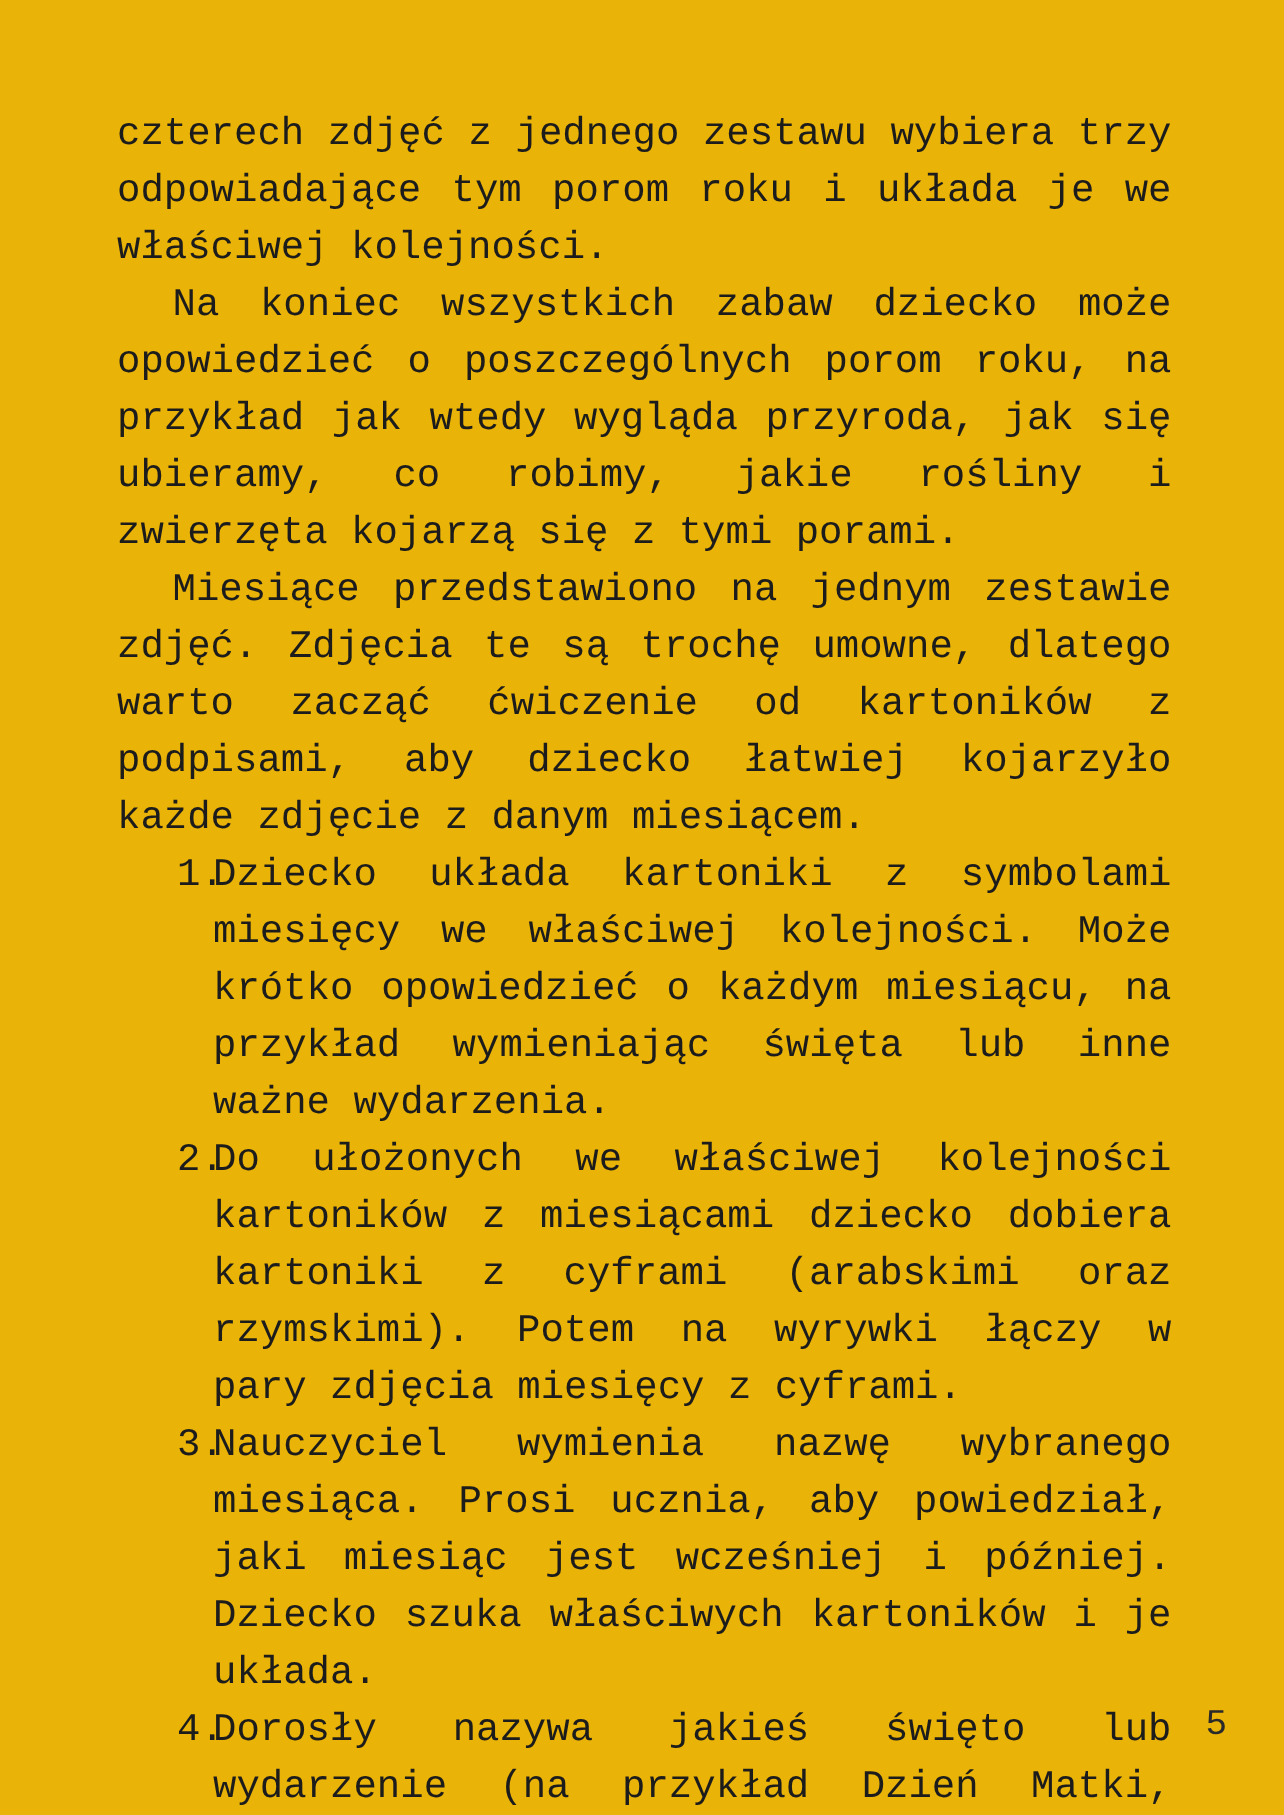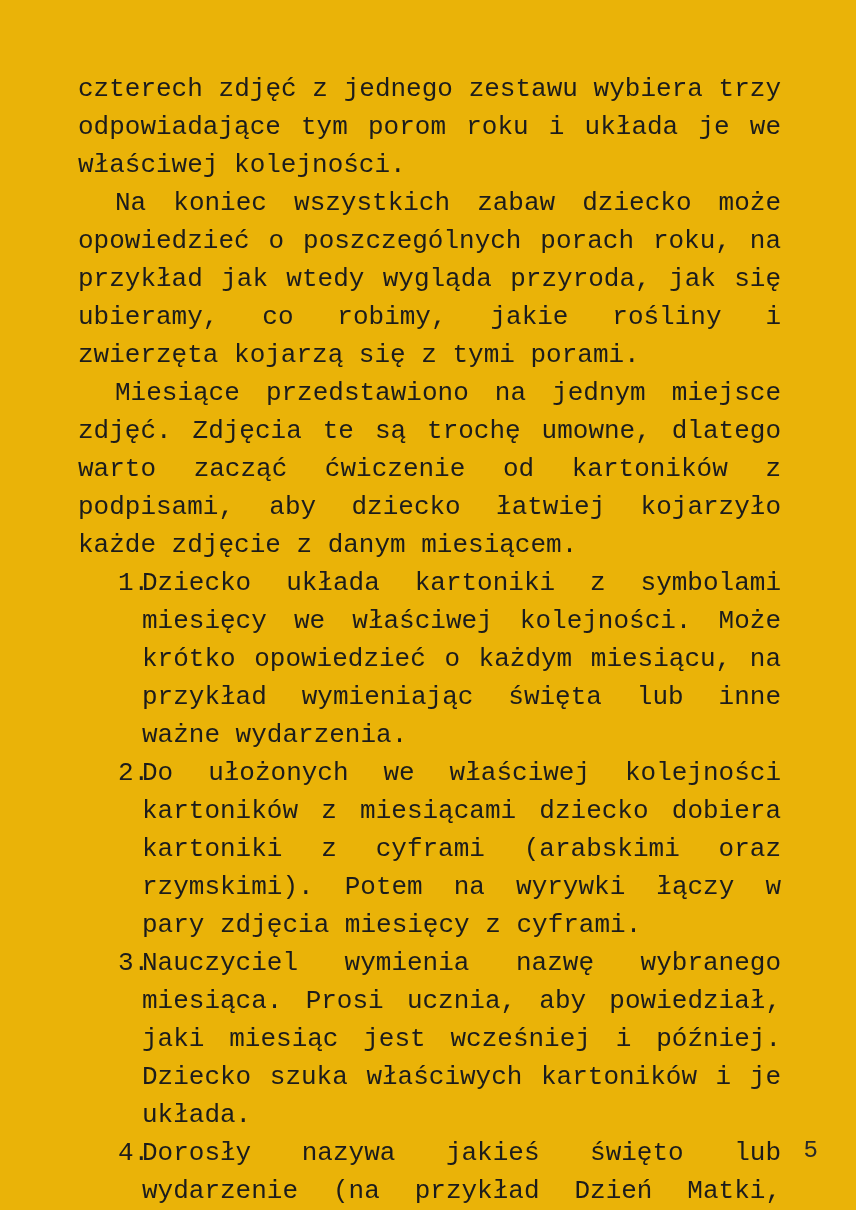--- a/index.html
+++ b/index.html
@@ -58,24 +58,24 @@
   }
 </style>
 </head>
 <body>
 
 <div class="page">
   <div class="text-block">
 
     <p class="para-justify continuation">czterech zdjęć z jednego zestawu wybiera trzy odpowiadające tym porom roku i układa je we właściwej kolejności.</p>
 
-    <p class="para-justify first-indent">Na koniec wszystkich zabaw dziecko może opowiedzieć o po­szczególnych porach roku, na przykład jak wtedy wygląda przy­roda, jak się ubieramy, co robimy, jakie rośliny i zwierzęta kojarzą się z tymi porami.</p>
+    <p class="para-justify first-indent">Na koniec wszystkich zabaw dziecko może opowiedzieć o po­szczególnych porom roku, na przykład jak wtedy wygląda przy­roda, jak się ubieramy, co robimy, jakie rośliny i zwierzęta kojarzą się z tymi porami.</p>
 
 
-    <p class="para-justify first-indent">Miesiące przedstawiono na jednym miejsce zdjęć. Zdjęcia te są trochę umowne, dlatego warto zacząć ćwiczenie od kartoników z podpisami, aby dziecko łatwiej kojarzyło każde zdjęcie z danym miesiącem.</p>
+    <p class="para-justify first-indent">Miesiące przedstawiono na jednym zestawie zdjęć. Zdjęcia te są trochę umowne, dlatego warto zacząć ćwiczenie od kartoników z podpisami, aby dziecko łatwiej kojarzyło każde zdjęcie z danym miesiącem.</p>
 
 
     <div class="numbered-list">
 
       <div class="list-item">
         <span class="item-num">1.</span>
         <span class="item-text">Dziecko układa kartoniki z symbolami miesięcy we właści­wej kolejności. Może krótko opowiedzieć o każdym miesią­cu, na przykład wymieniając święta lub inne ważne wyda­rzenia.</span>
       </div>
 
       <div class="list-item">

